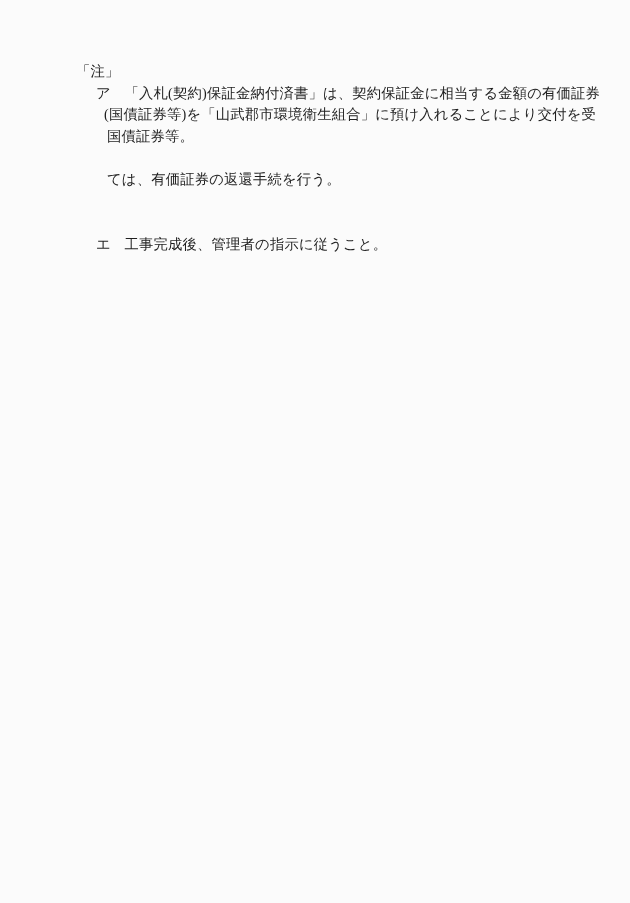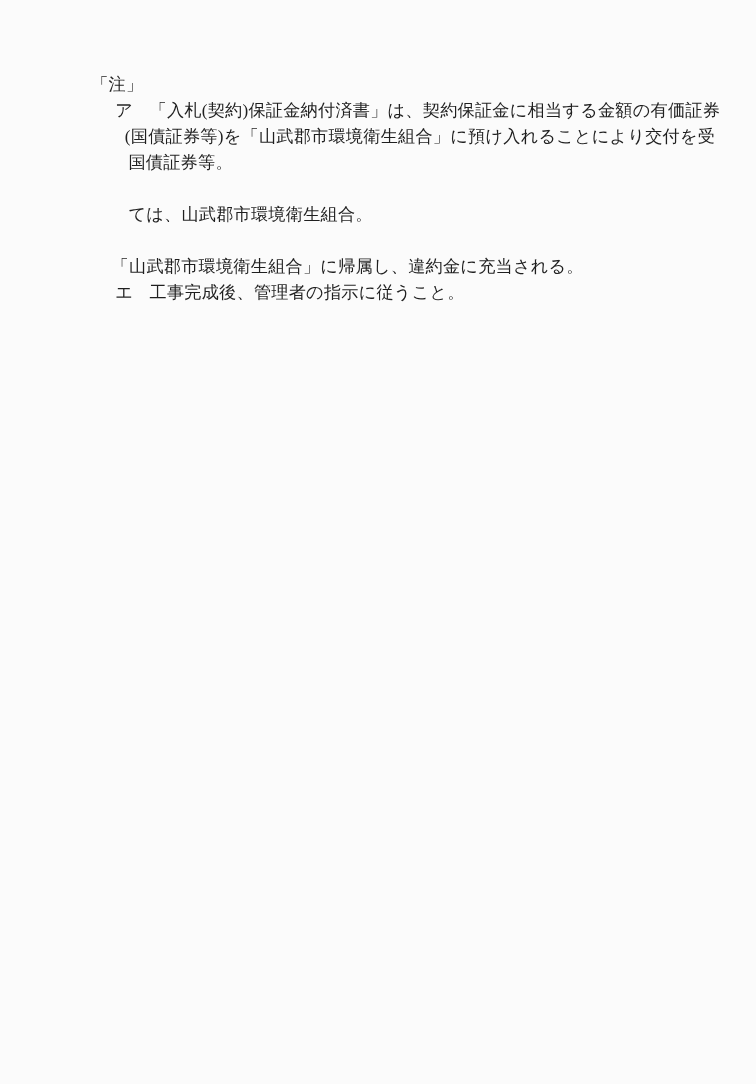--- a/index.html
+++ b/index.html
@@ -36,19 +36,18 @@
 <body>
 
 <div class="doc">
 
   <div class="line" style="top:60px; left:76px">「注」</div>
 
   <div class="line" style="top:82px; left:96px"><span class="marker">ア</span><span>「入札(契約)保証金納付済書」は、契約保証金に相当する金額の有価証券</span></div>
   <div class="line" style="top:103px; left:104px">(国債証券等)を「山武郡市環境衛生組合」に預け入れることにより交付を受</div>
   <div class="line" style="top:125px; left:107px">国債証券等。</div>
 
-  <div class="line" style="top:168px; left:107px">ては、山武郡市環境衛生組合。</div>
+  <div class="line" style="top:168px; left:107px">ては、有価証券の返還手続を行う。</div>
 
-  <div class="line" style="top:212px; left:93px">「山武郡市環境衛生組合」に帰属し、違約金に充当される。</div>
 
   <div class="line" style="top:233px; left:96px"><span class="marker">エ</span><span>工事完成後、管理者の指示に従うこと。</span></div>
 
 </div>
 
 </body></html>

